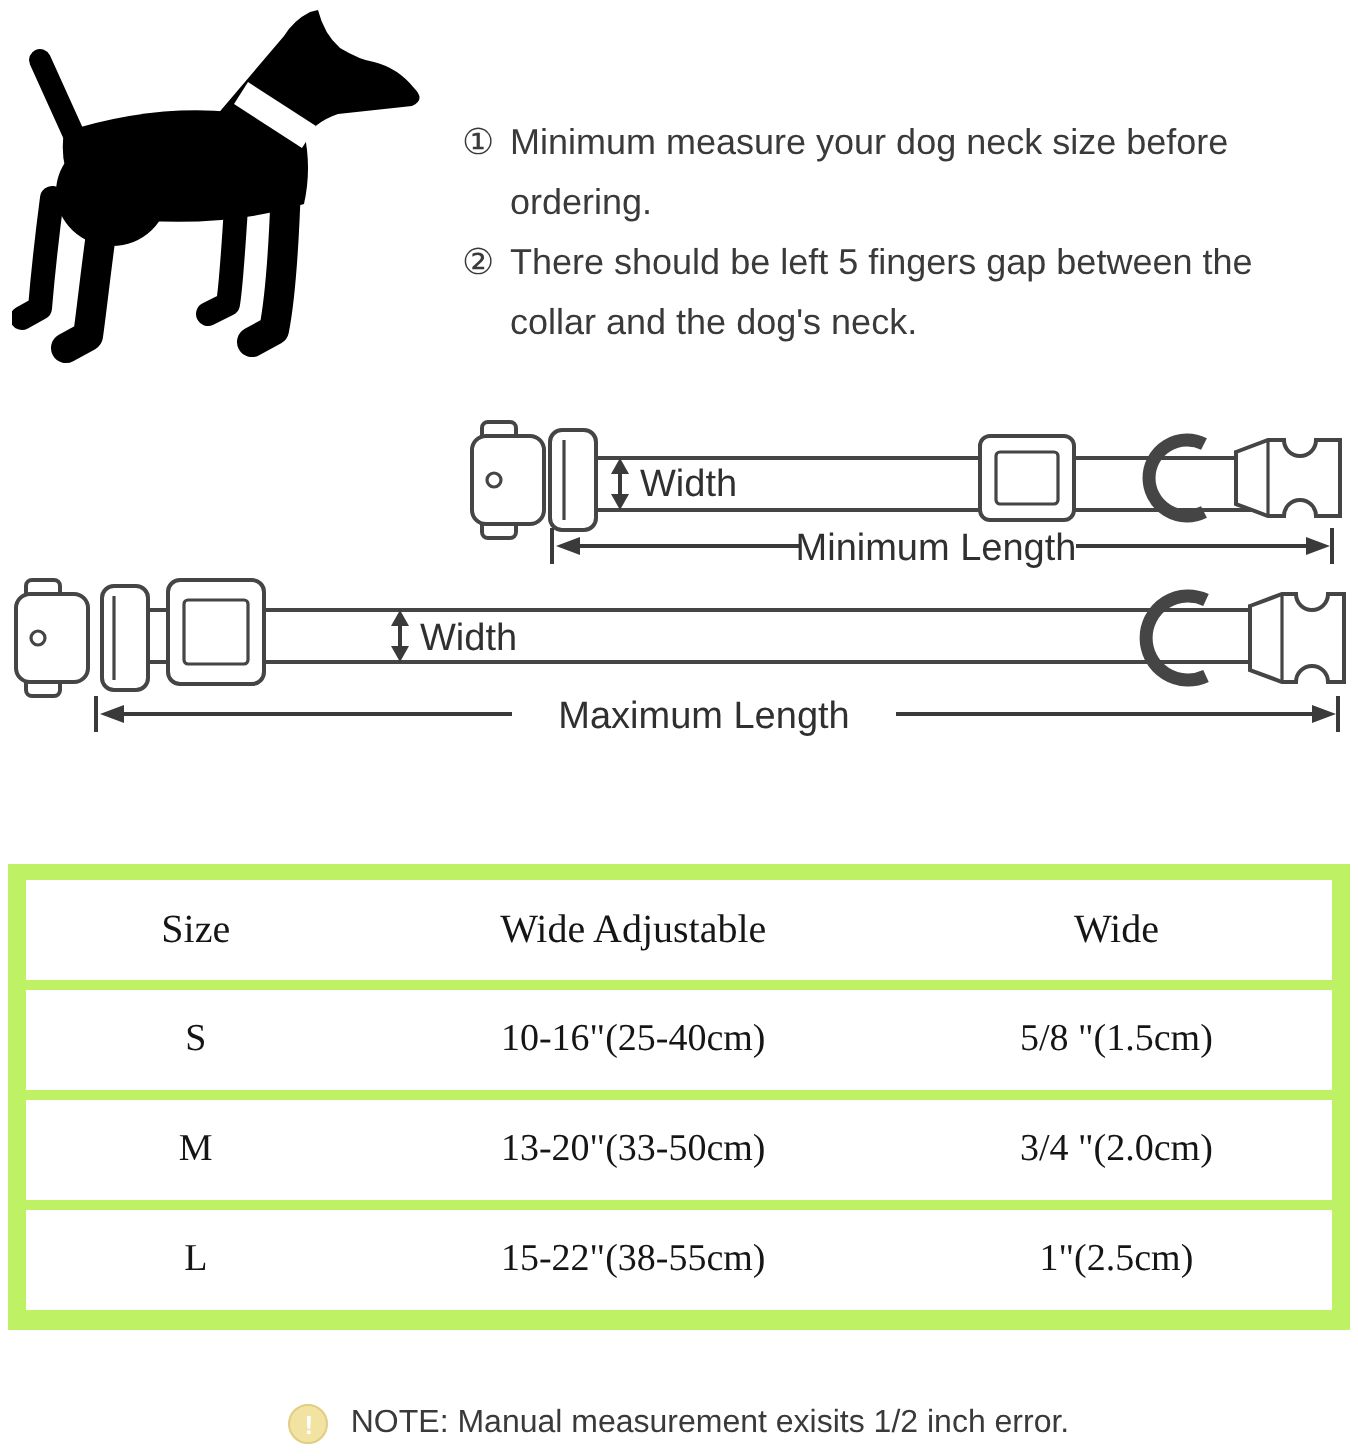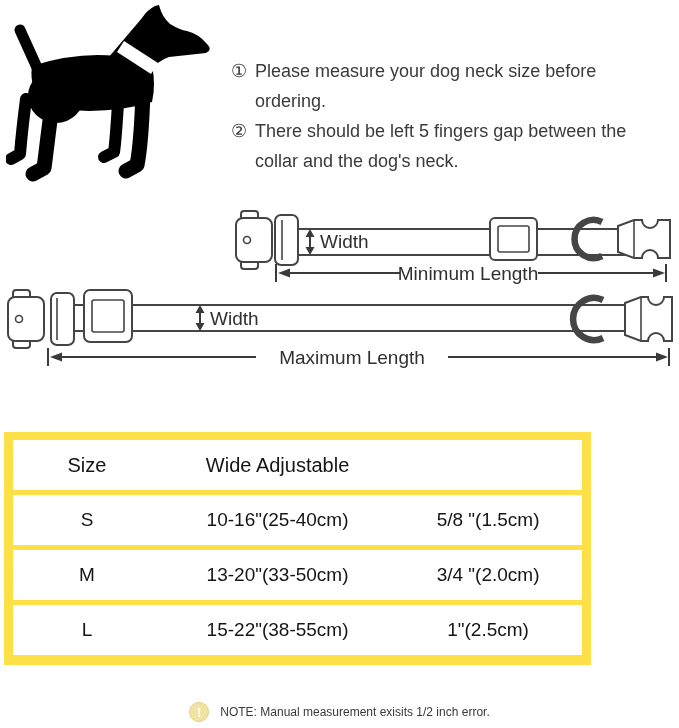--- a/index.html
+++ b/index.html
@@ -17,42 +17,42 @@
   
   .collar-min{position:absolute;left:230px;top:202px;width:449px;height:88px;}
   .collar-max{position:absolute;left:4px;top:288px;width:672px;height:92px;}
   .lineart{stroke:#454545;stroke-width:2;fill:#ffffff;}
   .lineart-thin{stroke:#454545;stroke-width:1.6;fill:none;}
   .dim{stroke:#3a3a3a;stroke-width:2;fill:none;}
   .dim-fill{fill:#3a3a3a;stroke:none;}
   .svg-label{font-family:"Liberation Sans",sans-serif;font-size:19px;fill:#303030;}
   
   .size-table{
-    position:absolute;left:4px;top:432px;width:587px;
-    background:#fde047;padding:8px 9px 10px 9px;box-sizing:border-box;
+    position:absolute;left:4px;top:432px;width:671px;
+    background:#bef264;padding:8px 9px 10px 9px;box-sizing:border-box;font-family:Liberation Serif, serif;
   }
   .t-row{
     background:#ffffff;height:50px;margin-bottom:5px;
     display:grid;grid-template-columns:26% 41% 33%;align-items:center;
   }
   .t-row:last-child{margin-bottom:0;}
   .t-cell{text-align:center;font-size:19px;color:#151515;}
   .t-head .t-cell{font-size:20px;}
   
   .note-row{
     position:absolute;left:0;top:698px;width:679px;height:28px;
     display:flex;align-items:center;justify-content:center;gap:11px;
   }
   .note-icon{
     width:20px;height:20px;border-radius:50%;
     background:#f3e3a3;border:1.5px solid #e2cd80;box-sizing:border-box;
     display:flex;align-items:center;justify-content:center;
     color:#ffffff;font-size:13px;font-weight:bold;line-height:1;
   }
-  .note-text{font-size:12px;color:#3a3a3a;}
+  .note-text{font-size:16px;color:#3a3a3a;}
 </style>
 </head>
 <body>
 
 <svg class="dog-figure" viewBox="0 0 212 186" xmlns="http://www.w3.org/2000/svg">
   <g fill="#000000" stroke="none">
     <path d="M14,26 L33,68" stroke="#000" stroke-width="11" stroke-linecap="round" fill="none"></path>
     <path d="M20,95 C17,118 15,138 14,150 L5,155" stroke="#000" stroke-width="12" stroke-linecap="round" stroke-linejoin="round" fill="none"></path>
     <path d="M46,102 C42,130 40,150 38,164 L27,170" stroke="#000" stroke-width="15" stroke-linecap="round" stroke-linejoin="round" fill="none"></path>
     <path d="M113,86 C111,112 110,136 108,148 L98,153" stroke="#000" stroke-width="12" stroke-linecap="round" stroke-linejoin="round" fill="none"></path>
@@ -61,21 +61,21 @@
     <ellipse cx="50" cy="92" rx="28" ry="27"></ellipse>
     <ellipse cx="122" cy="76" rx="25" ry="22"></ellipse>
     <path d="M102,54 L136,14 Q141,6 149,2 L153,1 Q156,13 164,20 Q174,26 181,27 Q193,30 201,40 Q207,46 200,49 L163,53 Q151,57 145,67 L141,80 L102,60 Z"></path>
     <path d="M118,37 L152,59 L145,70 L111,48 Z" fill="#ffffff"></path>
   </g>
 </svg>
 
 <div class="instructions">
   <div class="instr-item">
     <span class="instr-marker">①</span>
-    <span class="instr-text">Please measure your dog neck size before ordering.</span>
+    <span class="instr-text">Minimum measure your dog neck size before ordering.</span>
   </div>
   <div class="instr-item">
     <span class="instr-marker">②</span>
     <span class="instr-text">There should be left 5 fingers gap between the collar and the dog's neck.</span>
   </div>
 </div>
 
 <svg class="collar-min" viewBox="0 0 449 88" xmlns="http://www.w3.org/2000/svg">
 
   <rect class="lineart" x="58" y="27" width="338" height="26"></rect>
@@ -159,20 +159,21 @@
     <polygon class="dim-fill" points="664,69 652,64.5 652,73.5"></polygon>
     <line class="dim" x1="665" y1="60" x2="665" y2="78"></line>
   </g>
   <text class="svg-label" x="348" y="76" text-anchor="middle">Maximum Length</text>
 </svg>
 
 <div class="size-table">
   <div class="t-row t-head">
     <div class="t-cell">Size</div>
     <div class="t-cell">Wide Adjustable</div>
+    <div class="t-cell">Wide</div>
   </div>
   <div class="t-row">
     <div class="t-cell">S</div>
     <div class="t-cell">10-16"(25-40cm)</div>
     <div class="t-cell">5/8 "(1.5cm)</div>
   </div>
   <div class="t-row">
     <div class="t-cell">M</div>
     <div class="t-cell">13-20"(33-50cm)</div>
     <div class="t-cell">3/4 "(2.0cm)</div>

